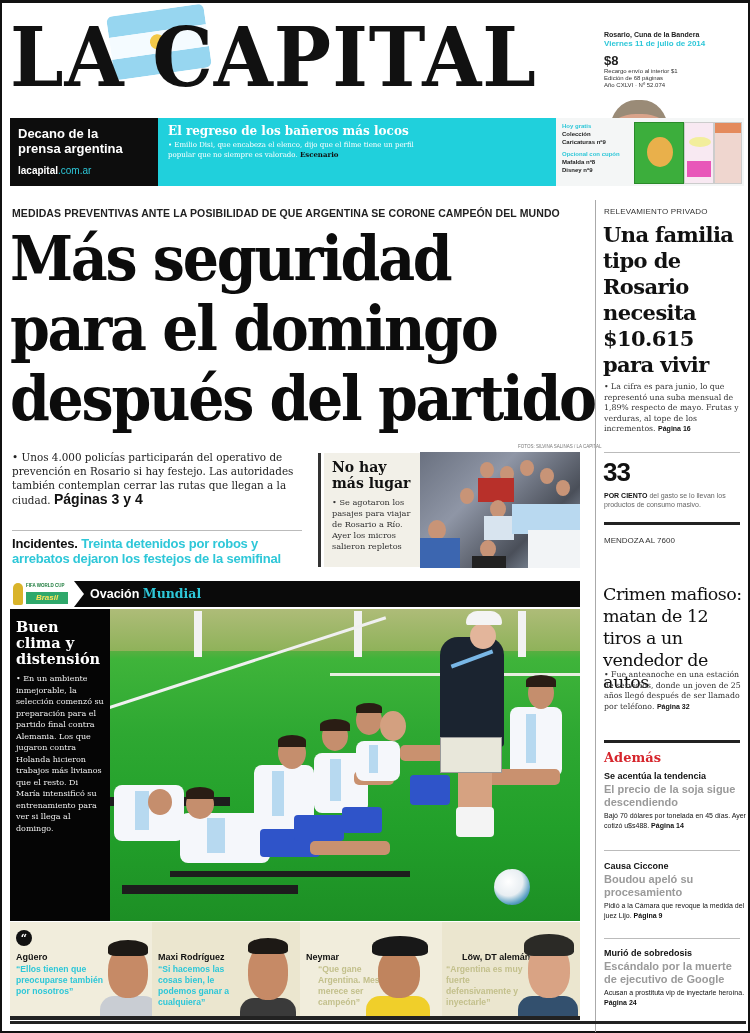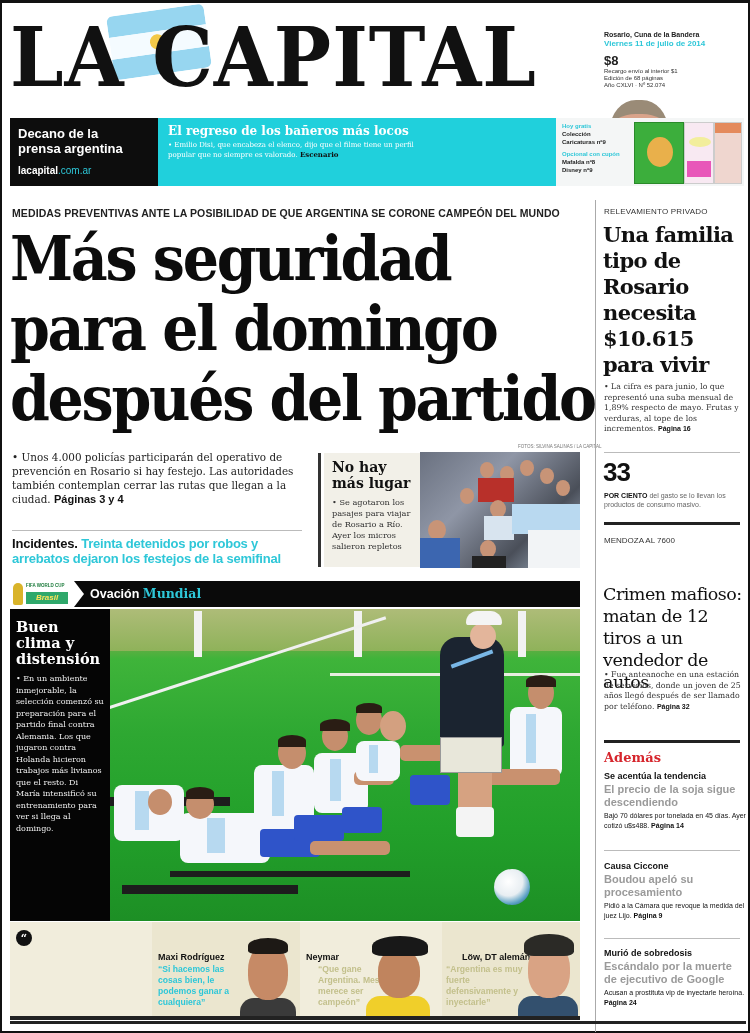--- a/index.html
+++ b/index.html
@@ -44,21 +44,21 @@
   .cov2 { left: 50px; width: 30px; background: #f8e9f2; }
   .cov2 .hat { position:absolute; left:4px; top:14px; width:22px; height:10px; background:#f2ee9c; border-radius:50%; }
   .cov2 .pink { position:absolute; left:2px; bottom:6px; width:24px; height:16px; background:#e857b9; }
   .cov3 { left: 80px; width: 28px; background: #efd6cf; }
   .cov3 .top { position:absolute; left:0; top:0; width:100%; height:10px; background:#e48a5c; }
 
   
   .kicker { position: absolute; left: 12px; top: 207px; font-size: 10.5px; font-weight: bold; color: #222; letter-spacing: 0.1px; white-space: nowrap; }
   .headline { position: absolute; left: 10px; top: 224px; width: 580px; font-family: "DejaVu Serif", serif; font-weight: bold; font-size: 62px; line-height: 70px; letter-spacing: -2.5px; color: #0c0c0c; transform: scaleX(0.92); transform-origin: left top; white-space: nowrap; }
   .lead { position: absolute; left: 12px; top: 450px; width: 290px; font-family: "DejaVu Serif", serif; font-size: 10.4px; line-height: 14px; color: #222; }
-  .lead .pg { font-family: "Liberation Sans", sans-serif; font-weight: bold; font-size: 11px; color: #111; }
+  .lead .pg { font-family: "Liberation Sans", sans-serif; font-weight: bold; font-size: 14px; color: #111; }
   .rule-lead { position: absolute; left: 12px; top: 530px; width: 290px; height: 1px; background: #bbb; }
   .incid { position: absolute; left: 12px; top: 536px; width: 300px; font-size: 13px; line-height: 15px; font-weight: bold; color: #111; letter-spacing: -0.2px; }
   .incid .cy { color: #2ec7d8; }
 
   
   .sideline { position: absolute; left: 318px; top: 453px; width: 3px; height: 114px; background: #333; }
   .nohay { position: absolute; left: 324px; top: 453px; width: 96px; height: 114px; background: #f2f0e8; padding: 6px 8px; }
   .nohay .h { font-family: "DejaVu Serif", serif; font-weight: bold; font-size: 14px; line-height: 16px; color: #111; }
   .nohay .b { font-family: "DejaVu Serif", serif; font-size: 8.2px; line-height: 11px; color: #333; margin-top: 6px; }
   .credit { position: absolute; left: 518px; top: 444px; font-size: 4.5px; color: #777; white-space: nowrap; }
@@ -357,20 +357,29 @@
     <div class="face"></div>
     <div class="cap"></div>
     <div class="board"></div>
   </div>
   <div class="ball"></div>
 </div>
 
 <div class="quotes">
   <div class="qmark">“</div>
 
+  <div class="qcell" style="left:0;width:140px">
+    <div class="qname" style="left:6px;top:30px">Agüero</div>
+    <div class="qtext cy" style="left:6px;top:42px;width:92px">“Ellos tienen que preocuparse también por nosotros”</div>
+    <div class="face" style="left:96px;top:12px">
+      <div class="nk" style="left:-6px;top:62px;width:58px;height:30px;background:#c9cdd3"></div>
+      <div class="hd" style="left:2px;top:12px;width:40px;height:52px"></div>
+      <div class="hr" style="left:2px;top:6px;width:40px;height:16px"></div>
+    </div>
+  </div>
 
   <div class="qcell" style="left:142px;width:148px;background:#ebe6cf">
     <div class="qname" style="left:6px;top:30px">Maxi Rodríguez</div>
     <div class="qtext cy" style="left:6px;top:42px;width:84px">“Si hacemos las cosas bien, le podemos ganar a cualquiera”</div>
     <div class="face" style="left:92px;top:14px">
       <div class="nk" style="left:-4px;top:62px;width:56px;height:30px;background:#3a3a3a"></div>
       <div class="hd" style="left:4px;top:8px;width:40px;height:56px"></div>
       <div class="hr" style="left:4px;top:2px;width:40px;height:16px"></div>
     </div>
   </div>

